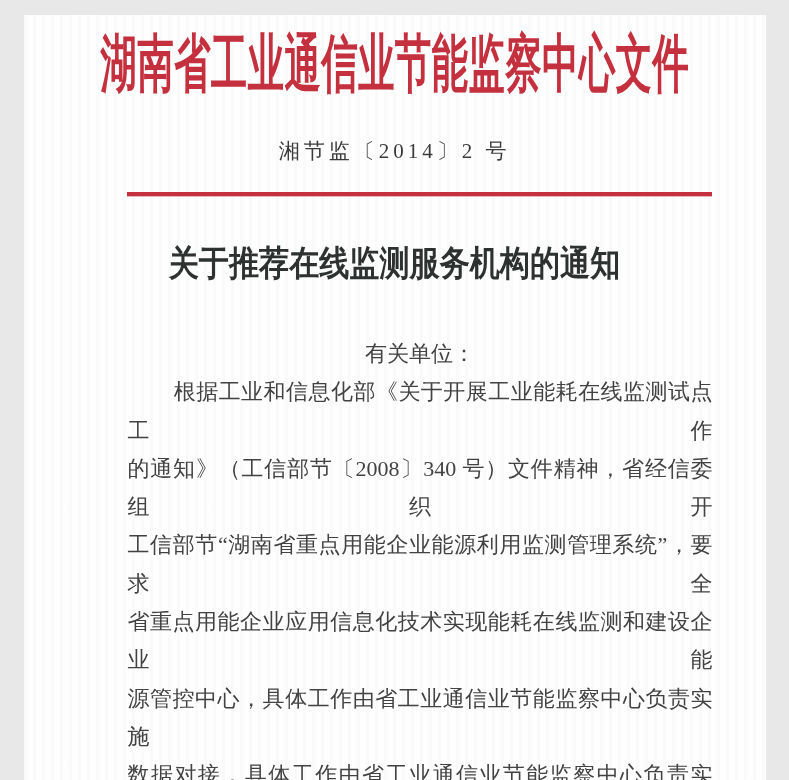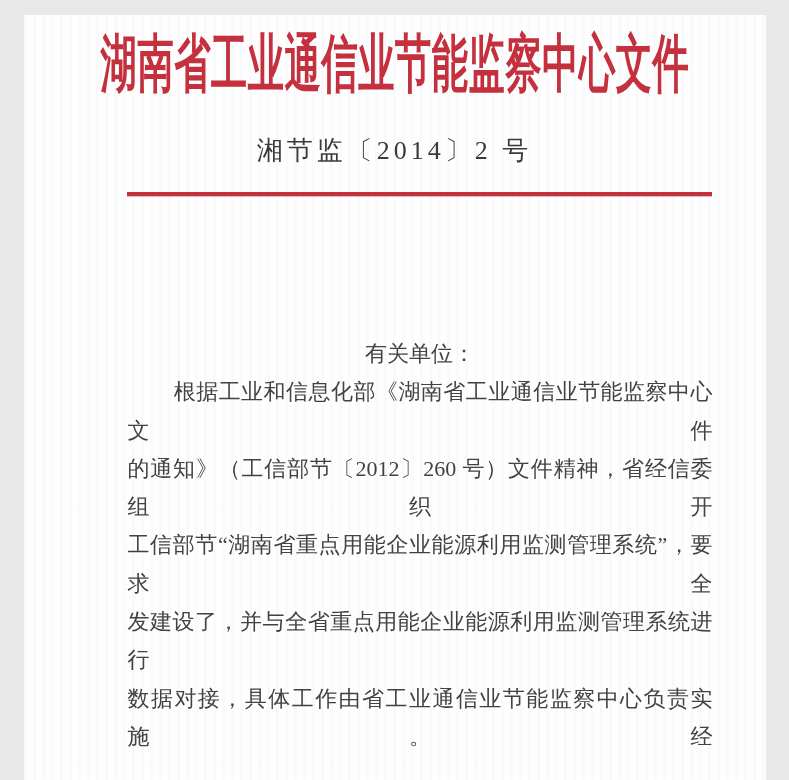--- a/index.html
+++ b/index.html
@@ -42,21 +42,21 @@
     letter-spacing: 1px;
   }
 
   
   .doc-number {
     position: absolute;
     top: 121px;
     left: 0;
     right: 0;
     text-align: center;
-    font-size: 26px;
+    font-size: 21px;
     line-height: 30px;
     letter-spacing: 4px;
     color: #3a3a3a;
   }
 
   
   .red-rule {
     position: absolute;
     top: 177px;
     left: 103px;
@@ -117,23 +117,27 @@
 <div class="page">
 
   <div class="org-title-wrap">
     <div class="org-title">湖南省工业通信业节能监察中心文件</div>
   </div>
 
   <div class="doc-number">湘节监〔2014〕2 号</div>
 
   <div class="red-rule"></div>
 
+  <div class="doc-title-wrap">
+    <h1 class="doc-title">关于推荐在线监测服务机构的通知</h1>
+  </div>
 
   <div class="body-text">
       <div class="line">有关单位：</div>
-      <div class="line indent fill">根据工业和信息化部《湖南省工业通信业节能监察中心文件</div>
-      <div class="line fill">的通知》（工信部节〔2012〕260 号）文件精神，省经信委组织开</div>
+      <div class="line indent fill">根据工业和信息化部《关于开展工业能耗在线监测试点工作</div>
+      <div class="line fill">的通知》（工信部节〔2008〕340 号）文件精神，省经信委组织开</div>
       <div class="line fill">工信部节“湖南省重点用能企业能源利用监测管理系统”，要求全</div>
-      <div class="line fill">发建设了，并与全省重点用能企业能源利用监测管理系统进行</div>
+      <div class="line fill">省重点用能企业应用信息化技术实现能耗在线监测和建设企业能</div>
+      <div class="line fill">源管控中心，具体工作由省工业通信业节能监察中心负责实施</div>
       <div class="line fill">数据对接，具体工作由省工业通信业节能监察中心负责实施。经</div>
     </div>
 
 </div>
 
 </body></html>

